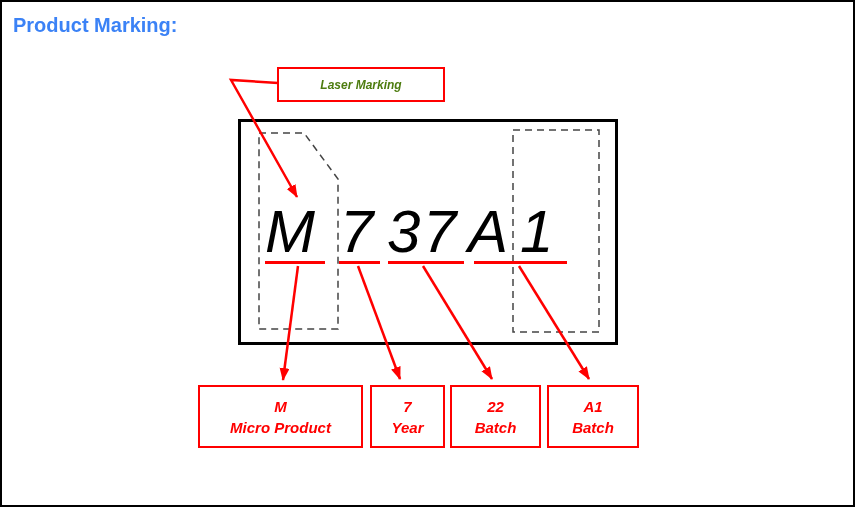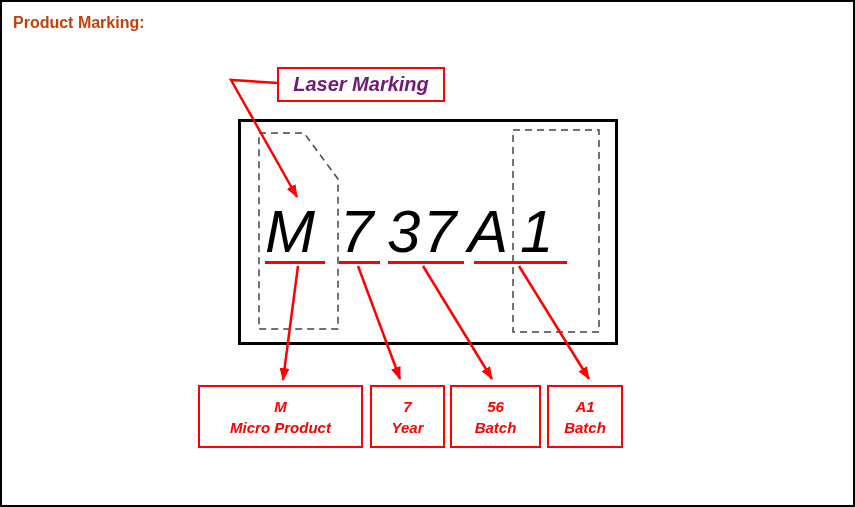--- a/index.html
+++ b/index.html
@@ -14,41 +14,41 @@
     box-sizing: border-box;
     border: 2px solid #000000;
     background: #ffffff;
     font-family: "Liberation Sans", sans-serif;
     overflow: hidden;
   }
   .page-title {
     position: absolute;
     left: 11px;
     top: 12px;
-    font-size: 16px;
+    font-size: 20px;
     font-weight: 700;
-    color: #c2410c;
+    color: #3b82f6;
   }
   .laser-box {
     position: absolute;
     left: 275px;
     top: 65px;
     width: 168px;
     height: 35px;
     box-sizing: border-box;
     border: 2px solid #ff0000;
     background: #ffffff;
     display: flex;
     align-items: center;
     justify-content: center;
     z-index: 3;
   }
   .laser-label {
-    color: #701a75;
-    font-size: 20px;
+    color: #4d7c0f;
+    font-size: 12px;
     font-weight: 700;
     font-style: italic;
     white-space: nowrap;
   }
   .chip {
     position: absolute;
     left: 236px;
     top: 117px;
     width: 380px;
     height: 226px;
@@ -152,21 +152,21 @@
 
   <div class="callout" style="left:196px;width:165px">
     <span>M</span>
     <span>Micro Product</span>
   </div>
   <div class="callout" style="left:368px;width:75px">
     <span>7</span>
     <span>Year</span>
   </div>
   <div class="callout" style="left:448px;width:91px">
-    <span>56</span>
+    <span>22</span>
     <span>Batch</span>
   </div>
-  <div class="callout" style="left:545px;width:76px">
+  <div class="callout" style="left:545px;width:92px">
     <span>A1</span>
     <span>Batch</span>
   </div>
 
 </div>
 
 </body></html>

